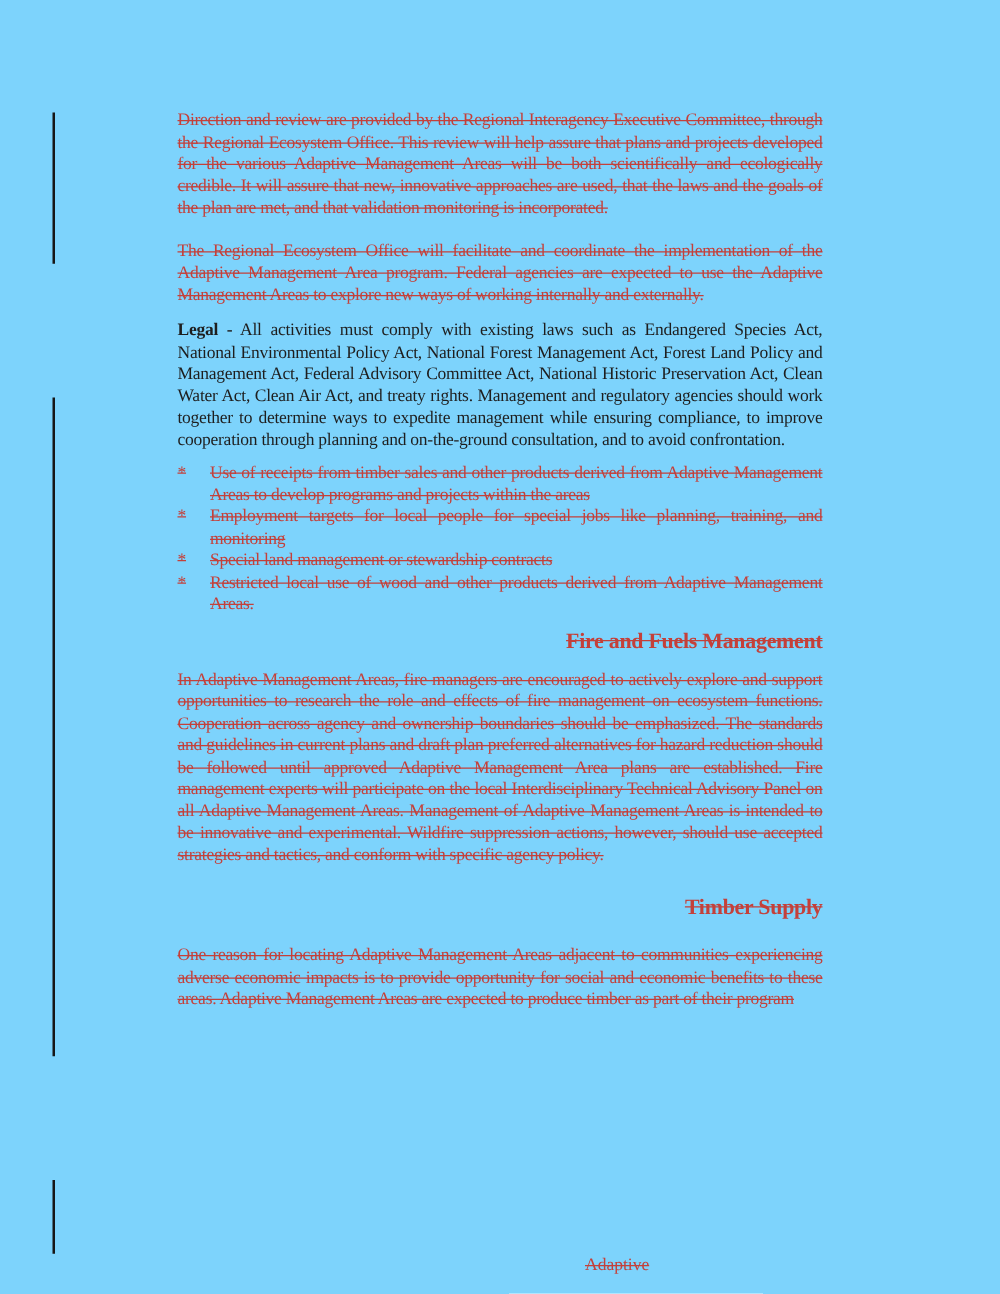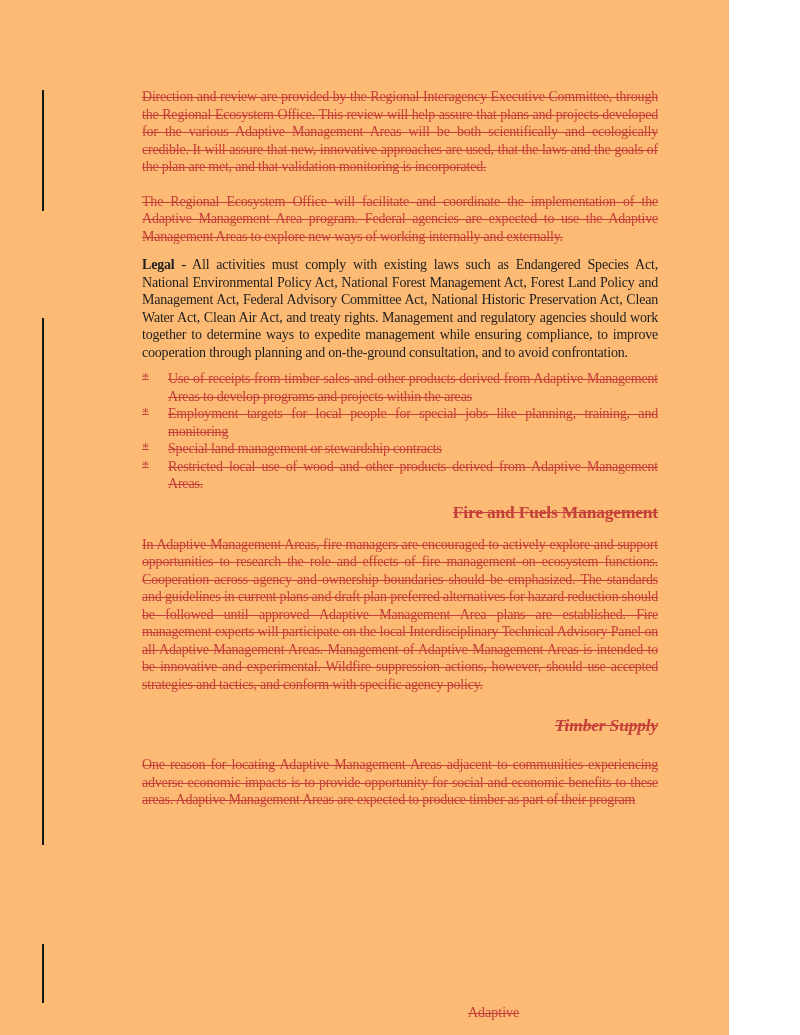--- a/index.html
+++ b/index.html
@@ -2,23 +2,23 @@
 <html><head>
 <meta charset="utf-8">
 <style>
   html, body {
     margin: 0;
     padding: 0;
     background: #ffffff;
   }
   .page {
     position: relative;
-    width: 729px;
+    width: 800px;
     height: 1035px;
-    background: #fdba74;
+    background: #7dd3fc;
     overflow: hidden;
     font-family: "Liberation Serif", "DejaVu Serif", serif;
     color: #1e1e1e;
   }
   
   .change-bar {
     position: absolute;
     left: 42px;
     width: 2px;
     background: #161616;
@@ -63,21 +63,21 @@
   }
 
   .heading {
     font-size: 17.5px;
     line-height: 22px;
     font-weight: bold;
     text-align: right;
     margin: 0;
   }
   .h-fire   { margin: 0 0 13px 0; }
-  .h-timber { margin: 0 0 20px 0; font-style: italic; }
+  .h-timber { margin: 0 0 20px 0; }
   .p-fire   { margin-bottom: 21px !important; }
   .p-timber { margin-bottom: 0 !important; }
 
   .footer-word {
     position: absolute;
     left: 468px;
     top: 1004px;
     font-size: 14px;
     line-height: 17.5px;
   }

